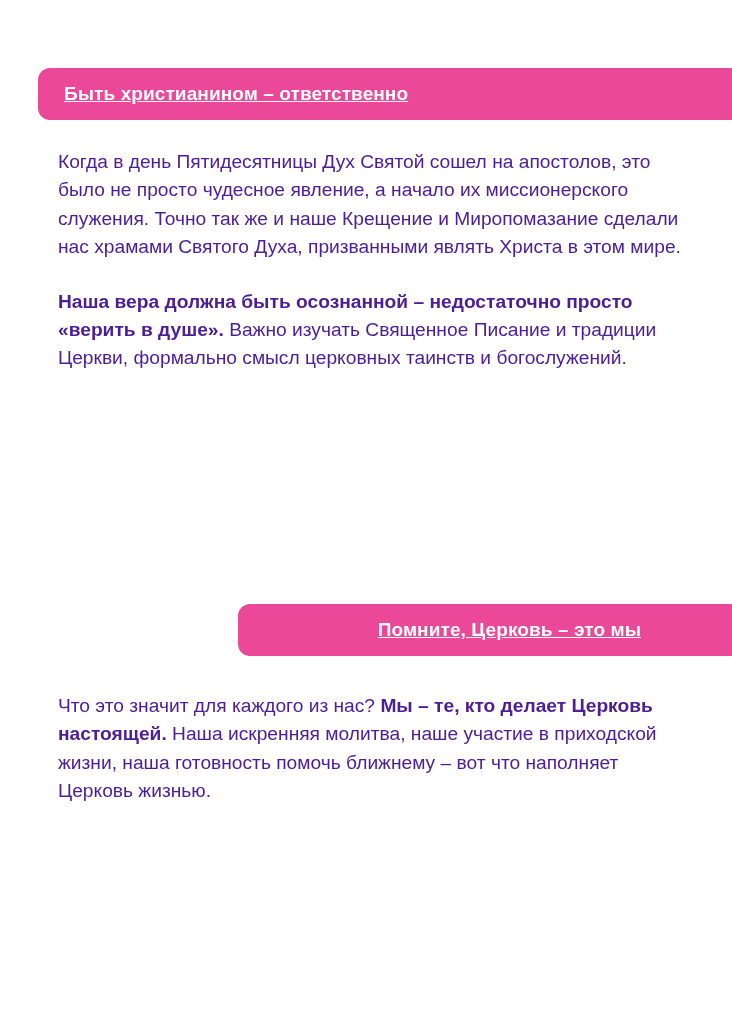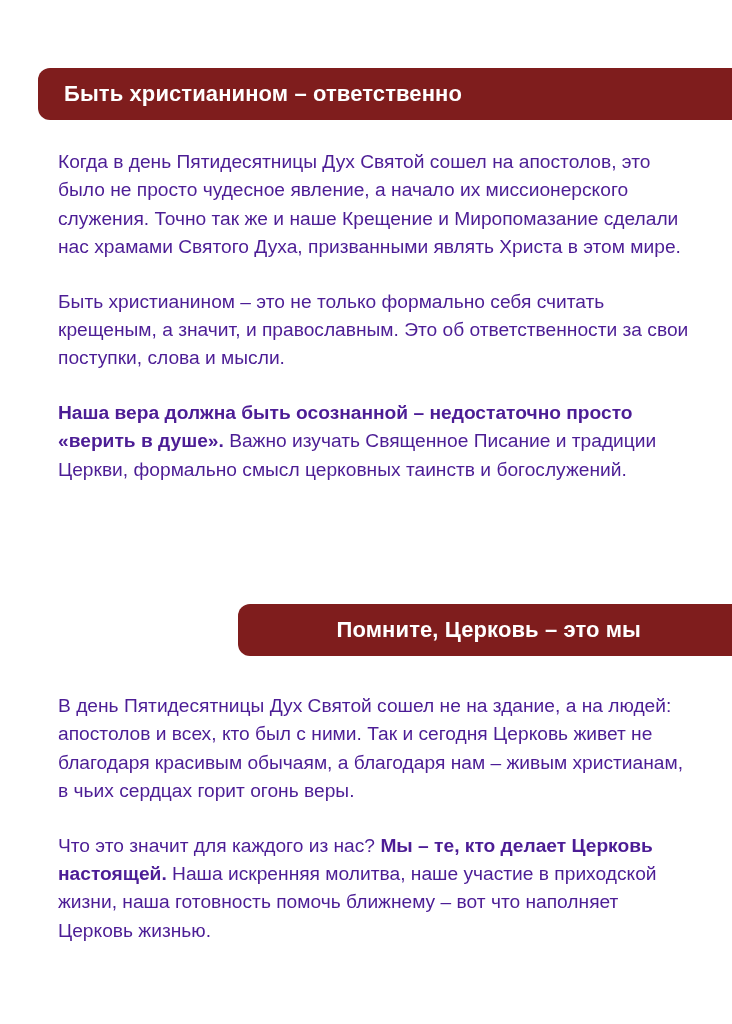--- a/index.html
+++ b/index.html
@@ -16,28 +16,29 @@
   }
   .page {
     position: relative;
     width: 732px;
     height: 1024px;
     background: #ffffff;
   }
 
   
   .banner {
-    background: #7f1d1d;
+    background: #ec4899;
     color: #ffffff;
-    font-size: 22px;
+    font-size: 19px;
     font-weight: bold;
     letter-spacing: 0.1px;
     display: flex;
     align-items: center;
     box-sizing: border-box;
+    text-decoration: underline;
   }
   .banner-left {
     position: absolute;
     left: 38px;
     top: 68px;
     width: 694px;
     height: 52px;
     border-radius: 12px 0 0 12px;
     padding-left: 26px;
   }
@@ -75,24 +76,22 @@
 </style>
 </head>
 <body>
 
 <div class="page">
 
   <div class="banner banner-left">Быть христианином – ответственно</div>
 
   <div class="body-block" id="section-one-body">
       <p class="para"><span>Когда в день Пятидесятницы Дух Святой сошел на апостолов, это было не просто чудесное явление, а начало их миссионерского служения. Точно так же и наше Крещение и Миропомазание сделали нас храмами Святого Духа, призванными являть Христа в этом мире.</span></p>
-      <p class="para"><span>Быть христианином – это не только формально себя считать крещеным, а значит, и православным. Это об ответственности за свои поступки, слова и мысли.</span></p>
       <p class="para"><b>Наша вера должна быть осознанной – недостаточно просто «верить в душе».</b><span> Важно изучать Священное Писание и традиции Церкви, формально смысл церковных таинств и богослужений.</span></p>
     </div>
 
   <div class="banner banner-right">Помните, Церковь – это мы</div>
 
   <div class="body-block" id="section-two-body">
-      <p class="para"><span>В день Пятидесятницы Дух Святой сошел не на здание, а на людей: апостолов и всех, кто был с ними. Так и сегодня Церковь живет не благодаря красивым обычаям, а благодаря нам – живым христианам, в чьих сердцах горит огонь веры.</span></p>
       <p class="para"><span>Что это значит для каждого из нас? </span><b>Мы – те, кто делает Церковь настоящей.</b><span> Наша искренняя молитва, наше участие в приходской жизни, наша готовность помочь ближнему – вот что наполняет Церковь жизнью.</span></p>
     </div>
 
 </div>
 
 </body></html>

